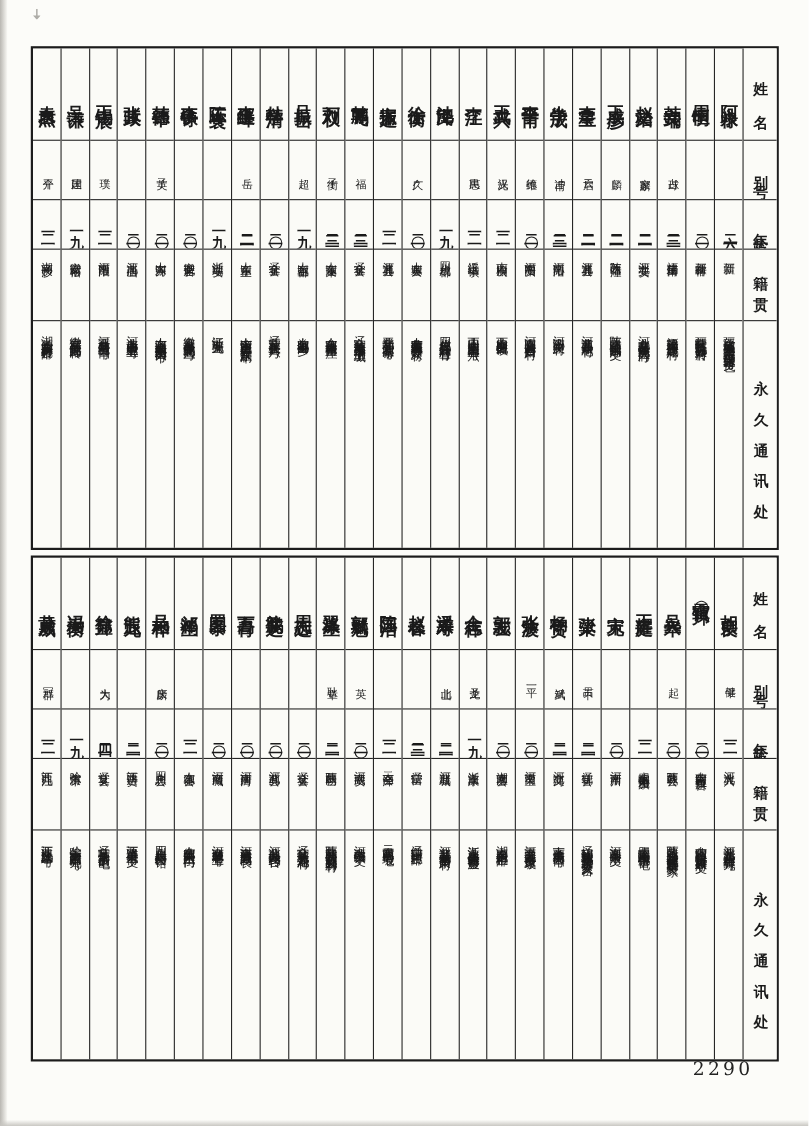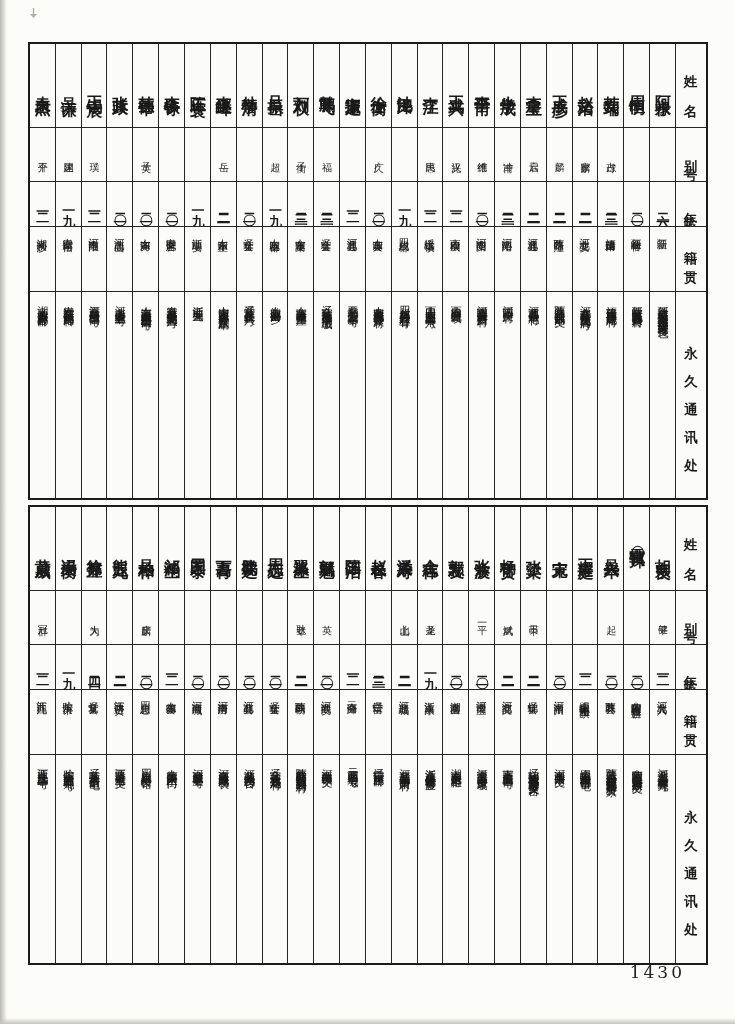--- a/index.html
+++ b/index.html
@@ -947,14 +947,14 @@
         </div>
         <div class="cell r-native">
           <span class="vtext">江西九江</span>
         </div>
         <div class="cell r-addr">
           <span class="vtext">江西九江大经路二十二号</span>
         </div>
       </div>
     </div>
 
-  <div class="page-number">1430</div>
+  <div class="page-number">2290</div>
 </div>
 
 </body></html>

